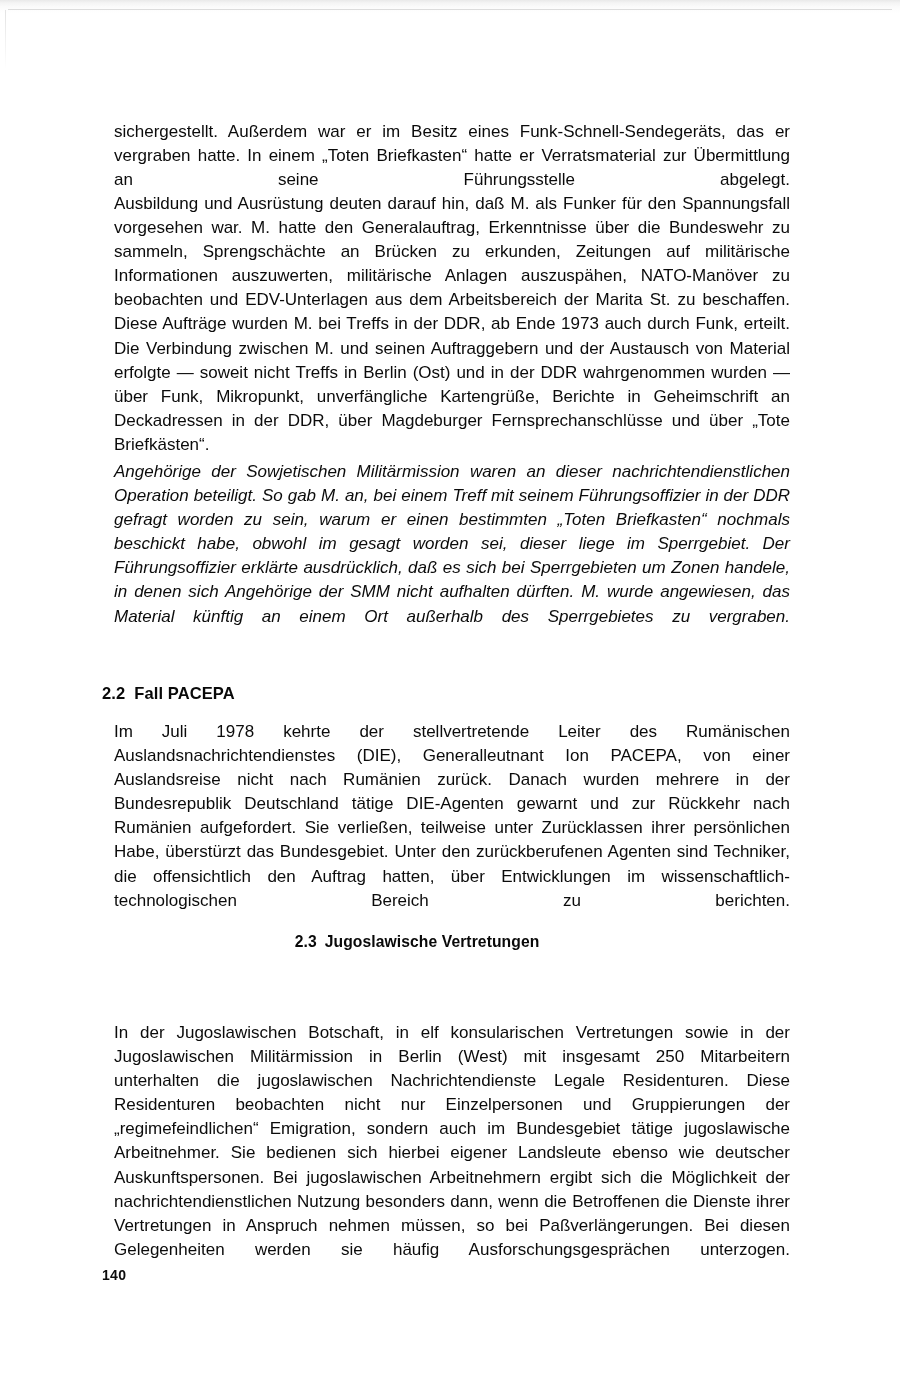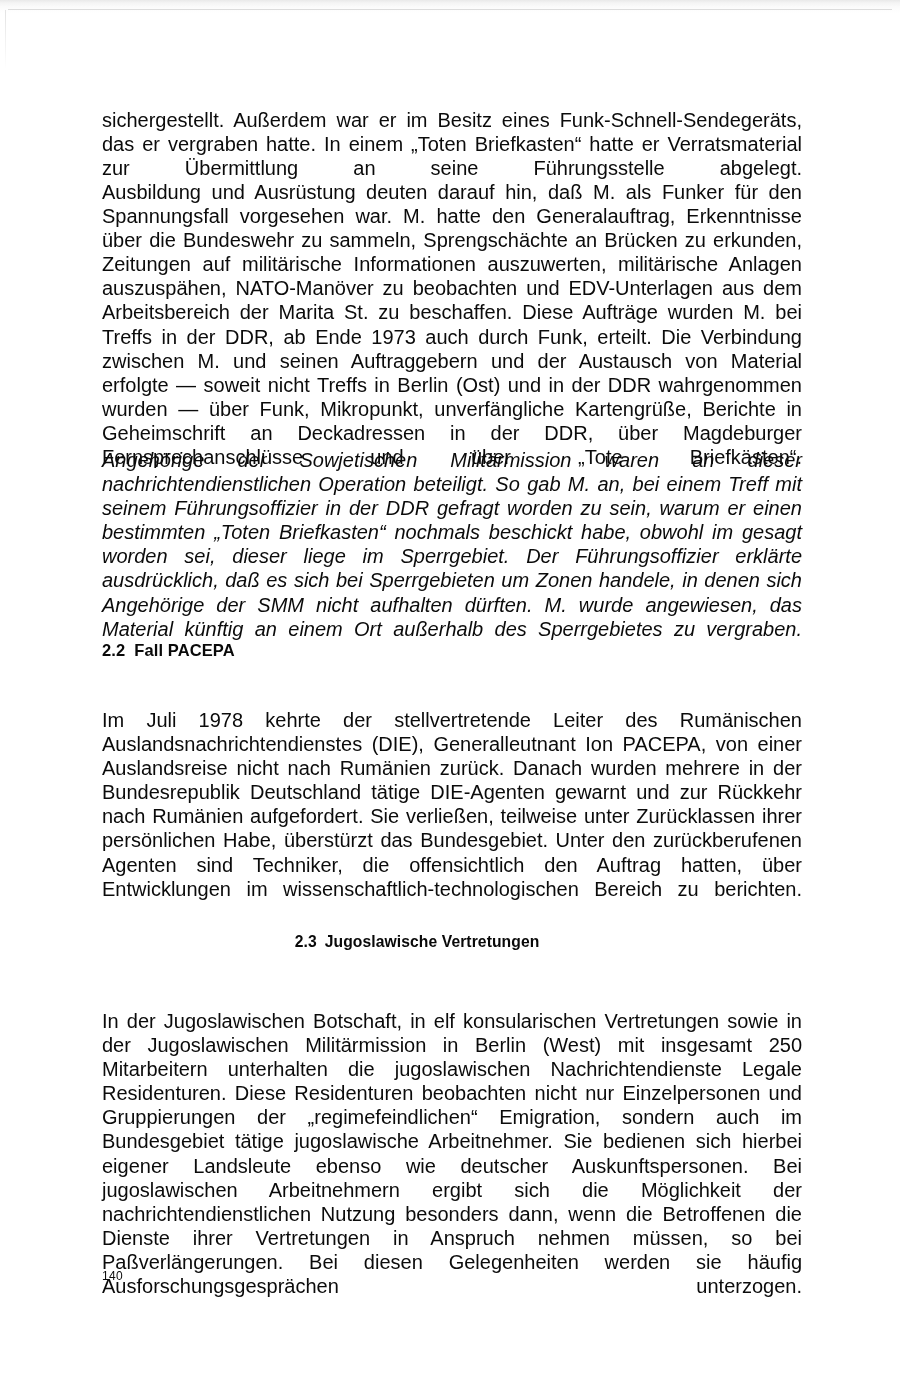--- a/index.html
+++ b/index.html
@@ -45,43 +45,43 @@
   }
 
   .page {
     position: absolute;
     left: 102px;
     top: 0;
     width: 700px;
   }
 
   p.para {
-    margin: 0;
+    margin: 12px;
     text-align: justify;
     text-justify: inter-word;
-    font-size: 20px;
+    font-size: 17px;
     line-height: 24.1px;
     letter-spacing: 0.0px;
     word-spacing: 0.2px;
     color: #0b0b0b;
   }
   p.para:last-child { text-align: justify; }
 
   
   p.para::after {
     content: "";
     display: inline-block;
     width: 100%;
   }
 
   .block-1  { position: absolute; top: 108px;  left: 0; width: 700px; }
   .block-2  { position: absolute; top: 180px;  left: 0; width: 700px; }
   .block-3  { position: absolute; top: 448px;  left: 0; width: 700px; font-style: italic; }
 
-  .h-22     { position: absolute; top: 641px;  left: 0; width: 700px; }
+  .h-22     { position: absolute; top: 684px;  left: 0; width: 700px; }
   .block-4  { position: absolute; top: 708px;  left: 0; width: 700px; }
 
   .h-23     { position: absolute; top: 931px;  left: 0; width: 700px; text-align: center; }
   .block-5  { position: absolute; top: 1009px;  left: 0; width: 700px; }
 
   .folio    { position: absolute; top: 1266px; left: 0; }
 
   h2.heading {
     margin: 0;
     font-size: 16.5px;
@@ -95,22 +95,22 @@
     margin-right: 9px;
   }
   h2.heading.condensed {
     font-stretch: condensed;
     transform: scaleX(0.90);
     transform-origin: left center;
     font-size: 17.4px;
   }
 
   .folio-num {
-    font-size: 12px;
-    font-weight: normal;
+    font-size: 14px;
+    font-weight: bold;
     letter-spacing: 0.3px;
     color: #0b0b0b;
   }
 </style>
 </head>
 <body>
 
 <div class="scan-edge"></div>
 <div class="scan-left"></div>
 

